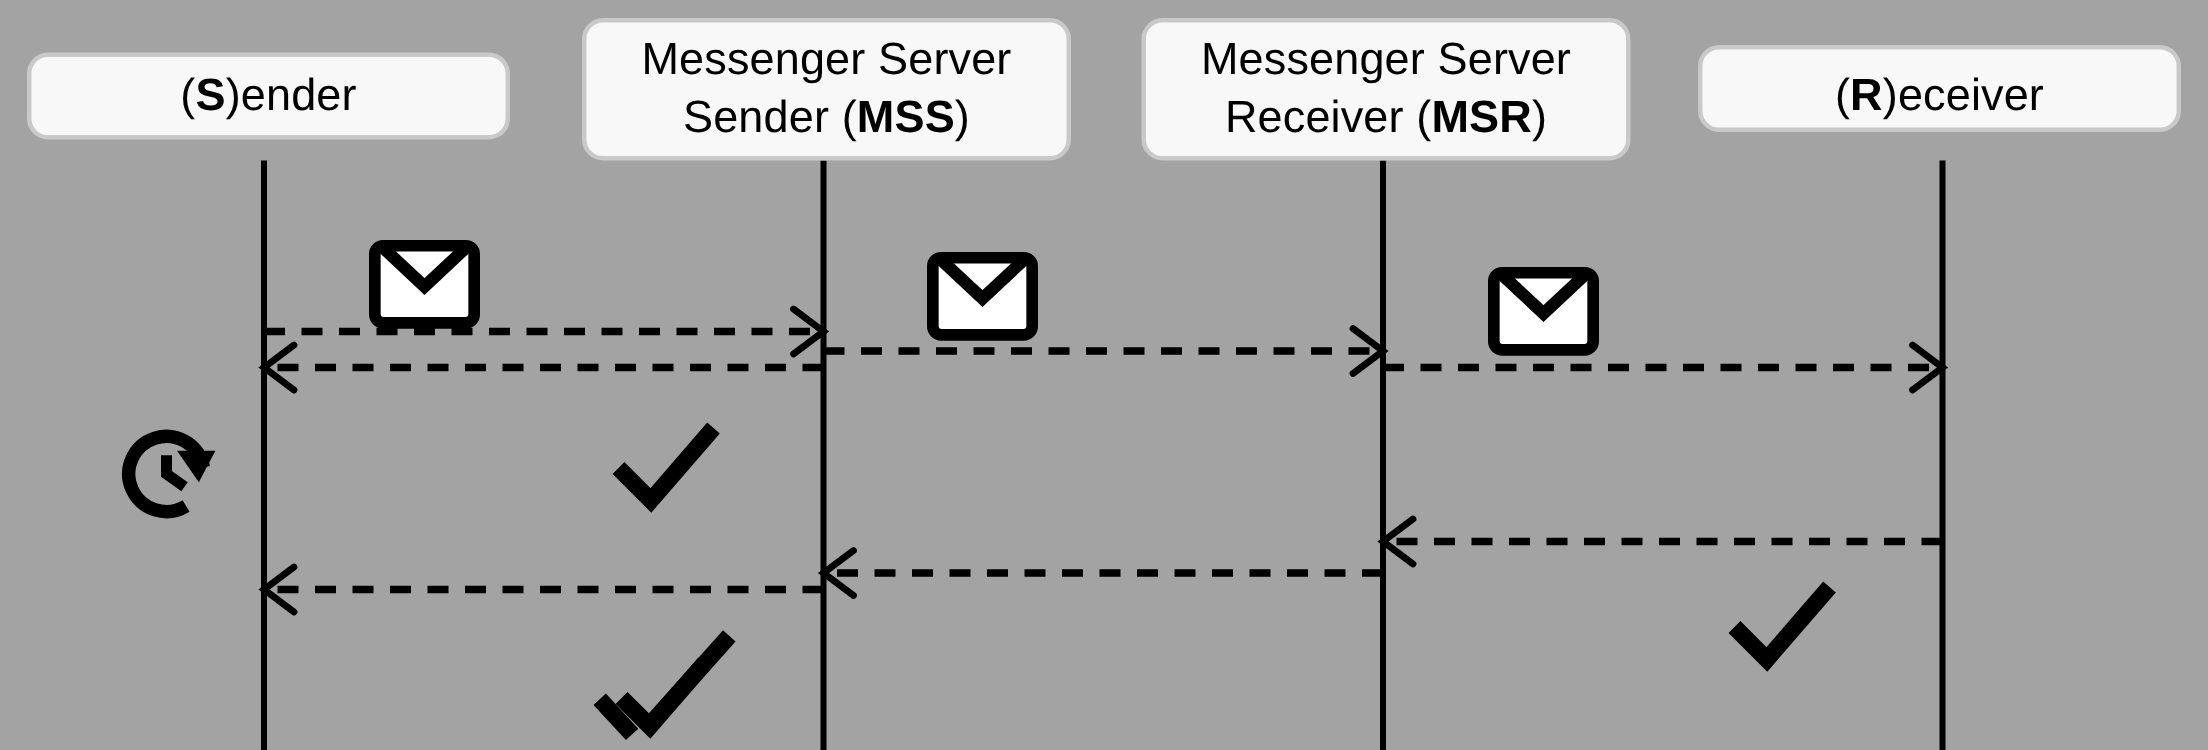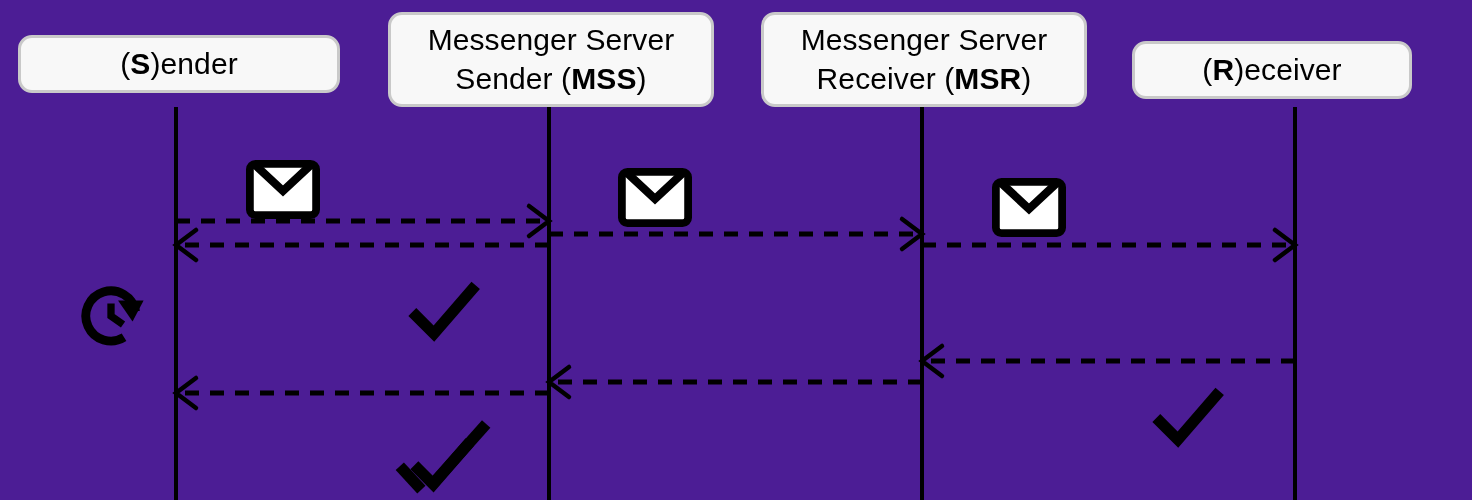--- a/index.html
+++ b/index.html
@@ -7,21 +7,21 @@
     padding: 0;
     background: #ffffff;
   }
   body {
     font-family: "Liberation Sans", sans-serif;
   }
   #diagram-root {
     position: relative;
     width: 1472px;
     height: 500px;
-    background: #4c1d95;
+    background: #a3a3a3;
     overflow: hidden;
   }
   .svg-layer {
     position: absolute;
     left: 0;
     top: 0;
     width: 1472px;
     height: 500px;
   }
   .participant-box {
@@ -109,18 +109,18 @@
         <span class="participant-label"><span>(</span><span class="bold-key">S</span><span>)ender</span></span>
       </div>
       <div class="participant-box" style="left: 388px; top: 12px; width: 326px; height: 95px;">
         <span class="participant-label"><span>Messenger Server
 Sender (</span><span class="bold-key">MSS</span><span>)</span></span>
       </div>
       <div class="participant-box" style="left: 761px; top: 12px; width: 326px; height: 95px;">
         <span class="participant-label"><span>Messenger Server
 Receiver (</span><span class="bold-key">MSR</span><span>)</span></span>
       </div>
-      <div class="participant-box" style="left: 1132px; top: 41px; width: 280px; height: 58px;">
+      <div class="participant-box" style="left: 1132px; top: 30px; width: 322px; height: 58px; align-items: flex-end;">
         <span class="participant-label"><span>(</span><span class="bold-key">R</span><span>)eceiver</span></span>
       </div>
     </div>
 
 </div>
 
 </body></html>

